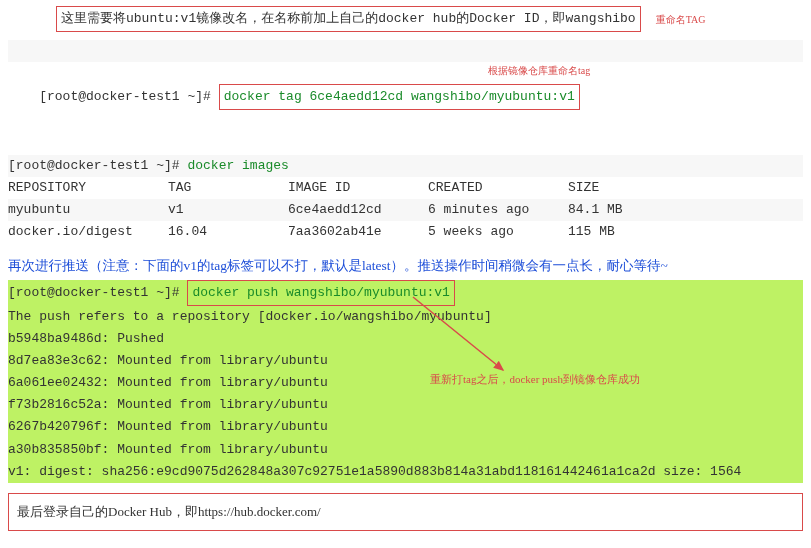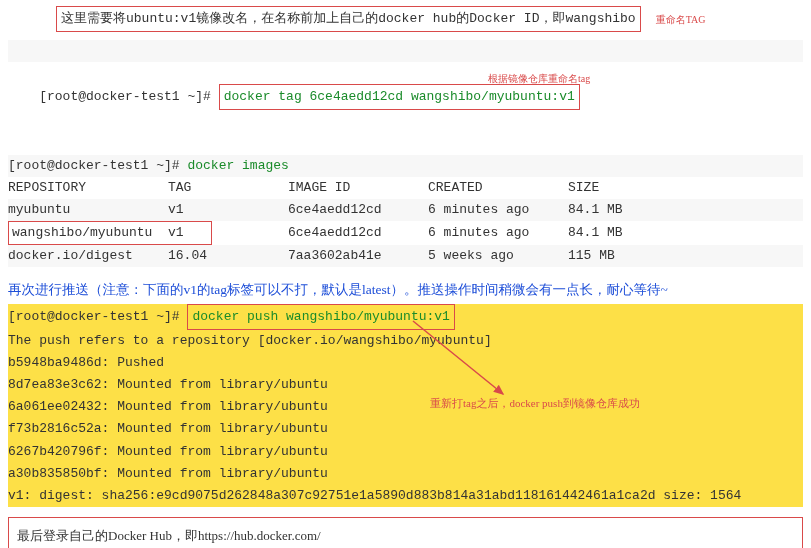--- a/index.html
+++ b/index.html
@@ -19,23 +19,23 @@
   .striped .line:nth-child(even) { background: #fff; }
   .box-red { border: 1px solid #d94a4a; display: inline-block; padding: 1px 4px; }
   .green { color: #1a8b2a; }
   .annotation {
     font-family: "Songti SC", "Microsoft YaHei", SimSun, serif;
     color: #d94a4a;
     font-size: 10px;
   }
   .top-row { display:flex; align-items:center; gap:15px; margin-bottom:8px;padding-left:48px; }
   .tag-row { position:relative; }
-  .tag-annot { position:absolute; left:480px; top:8px; }
+  .tag-annot { position:absolute; left:480px; top:0; }
   .note { font-family: "Songti SC","Microsoft YaHei",SimSun,serif; color:#1d4ed8; margin:12px 0 2px; font-size:13.5px; }
-  .out-block .line { background:#fde047; }
+  .out-block .line { background:#bef264; }
   .cell-box { border:1px solid #d94a4a; padding:0 3px; display:inline-block; }
   svg.arrow { position:absolute; pointer-events:none; }
   .cols { letter-spacing:0; }
   .pad { display:inline-block; }
 </style>
 </head>
 <body>
 
 <div class="top-row">
   <span class="box-red">这里需要将ubuntu:v1镜像改名，在名称前加上自己的docker hub的Docker ID，即wangshibo</span>
@@ -44,21 +44,20 @@
 
 <div class="striped">
   <div class="line"> </div>
   <div class="line tag-row">
     <span>[root@docker-test1 ~]#</span> <span class="box-red green">docker tag 6ce4aedd12cd wangshibo/myubuntu:v1</span>
     <span class="annotation tag-annot">根据镜像仓库重命名tag</span>
   </div>
   <div class="line"><span>[root@docker-test1 ~]#</span> <span class="green">docker images</span></div>
   <div class="line cols"><span class="pad" style="width:160px">REPOSITORY</span><span class="pad" style="width:120px">TAG</span><span class="pad" style="width:140px">IMAGE ID</span><span class="pad" style="width:140px">CREATED</span><span class="pad">SIZE</span></div>
   <div class="line cols"><span class="pad" style="width:160px">myubuntu</span><span class="pad" style="width:120px">v1</span><span class="pad" style="width:140px">6ce4aedd12cd</span><span class="pad" style="width:140px">6 minutes ago</span><span class="pad">84.1 MB</span></div>
-  <div class="line cols"><span class="cell-box"><span class="pad" style="width:156px">wangshibo/myubuntu</span><span class="pad" style="width:40px">v1</span></span><span class="pad" style="width:76px"></span><span class="pad" style="width:140px">6ce4aedd12cd</span><span class="pad" style="width:140px">6 minutes ago</span><span class="pad">84.1 MB</span></div>
   <div class="line cols"><span class="pad" style="width:160px">docker.io/digest</span><span class="pad" style="width:120px">16.04</span><span class="pad" style="width:140px">7aa3602ab41e</span><span class="pad" style="width:140px">5 weeks ago</span><span class="pad">115 MB</span></div>
 </div>
 
 <div class="note">再次进行推送（注意：下面的v1的tag标签可以不打，默认是latest）。推送操作时间稍微会有一点长，耐心等待~</div>
 
 <div class="out-block" style="position:relative">
   <div class="line"><span>[root@docker-test1 ~]#</span> <span class="box-red green">docker push wangshibo/myubuntu:v1</span></div>
   <div class="line">The push refers to a repository [docker.io/wangshibo/myubuntu]</div>
   <div class="line">b5948ba9486d: Pushed</div>
   <div class="line">8d7ea83e3c62: Mounted from library/ubuntu</div>

